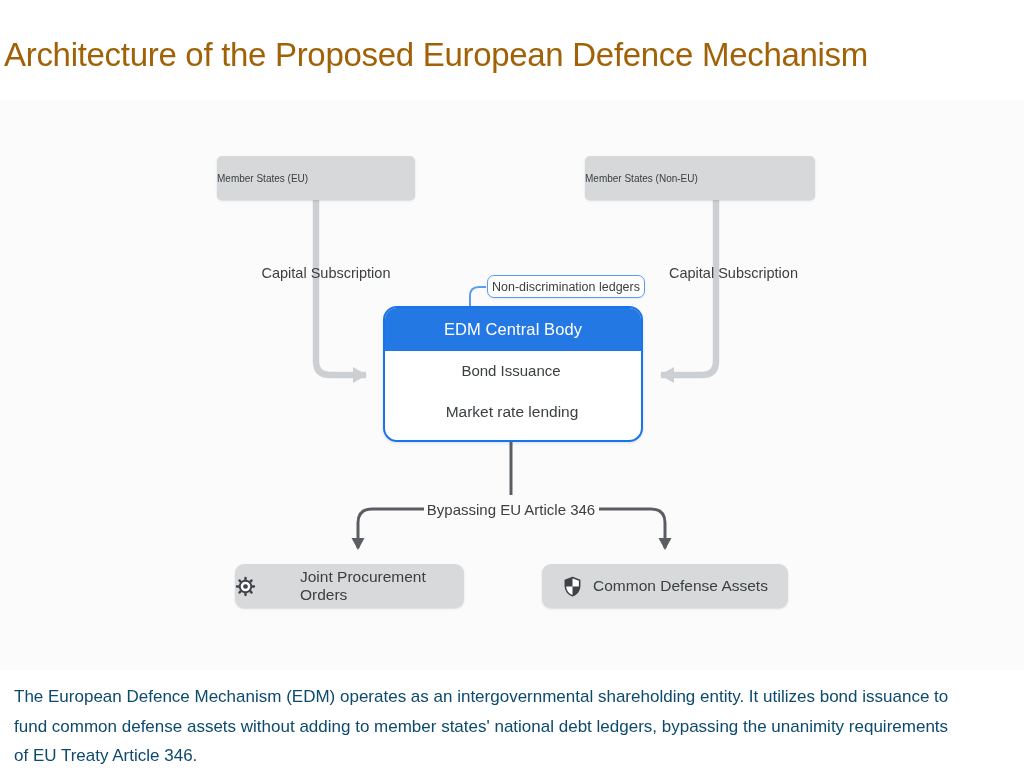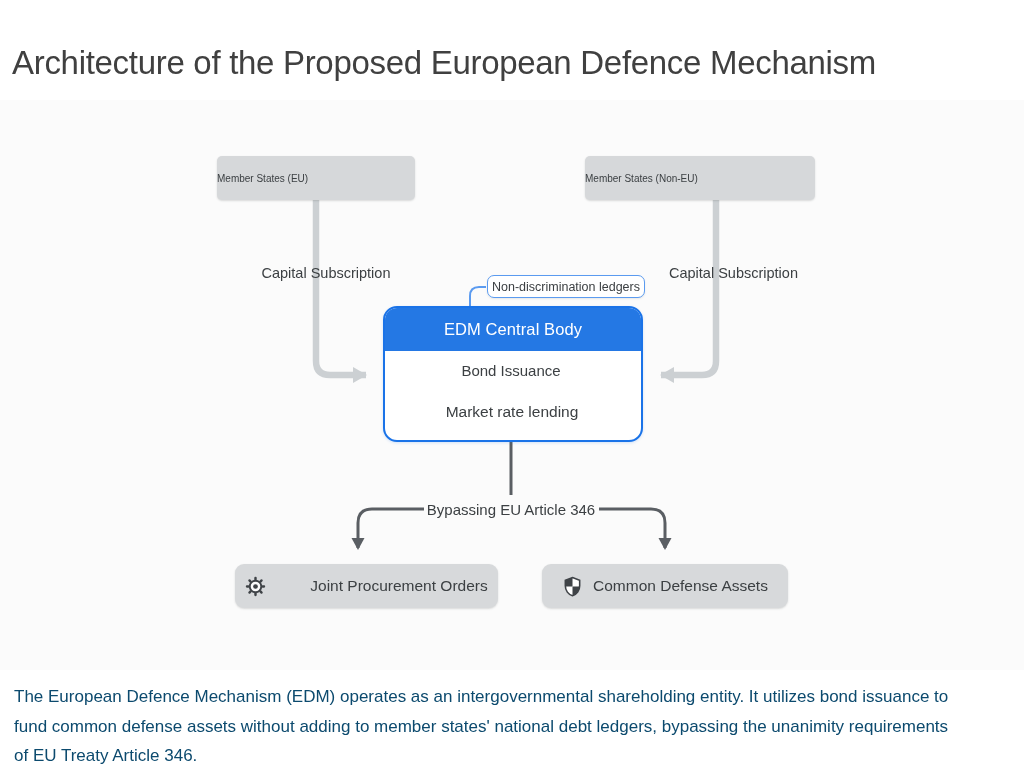--- a/index.html
+++ b/index.html
@@ -2,22 +2,22 @@
 <html><head>
 <meta charset="utf-8">
 <style>
   html,body{margin:0;padding:0;background:#ffffff;}
   body{
     position:relative;width:1024px;height:772px;overflow:hidden;
     font-family:"Liberation Sans","DejaVu Sans",sans-serif;
     -webkit-font-smoothing:antialiased;
   }
   .page-title{
-    position:absolute;left:4px;top:36px;margin:8px;
-    font-size:33px;font-weight:400;letter-spacing:-0.3px;color:#404040;
+    position:absolute;left:4px;top:36px;margin:0;
+    font-size:33px;font-weight:400;letter-spacing:-0.3px;color:#a16207;
     white-space:nowrap;
   }
   .canvas{
     position:absolute;left:0;top:100px;width:1024px;height:570px;
     background:#fbfbfb;
   }
   .wires{position:absolute;left:0;top:0;width:1024px;height:570px;}
   .node{
     position:absolute;box-sizing:border-box;border-radius:5px;
     background:#d6d8da;color:#3c4043;
@@ -123,21 +123,21 @@
   <div class="edm">
     <div class="edm-header">
       <span>EDM Central Body</span>
     </div>
   </div>
   <div class="cycle-label" style="left:511px;top:262px;font-size:15px;">Bond Issuance</div>
   <div class="cycle-label" style="left:512px;top:303px;font-size:15.5px;">Market rate lending</div>
 
   <div class="bypass-label">Bypassing EU Article 346</div>
 
-  <div class="bottom-node" style="left:235px;top:464px;width:263px;height:44px;gap:44px;">
+  <div class="bottom-node" style="left:235px;top:464px;width:229px;height:44px;gap:44px;">
     <span class="icon">
       <svg width="21" height="21" viewBox="0 0 24 24">
         <g fill="#3f4347">
           <rect x="10.6" y="0.9" width="2.8" height="4.4" rx="1.3"></rect>
           <rect x="10.6" y="0.9" width="2.8" height="4.4" rx="1.3" transform="rotate(45 12 12)"></rect>
           <rect x="10.6" y="0.9" width="2.8" height="4.4" rx="1.3" transform="rotate(90 12 12)"></rect>
           <rect x="10.6" y="0.9" width="2.8" height="4.4" rx="1.3" transform="rotate(135 12 12)"></rect>
           <rect x="10.6" y="0.9" width="2.8" height="4.4" rx="1.3" transform="rotate(180 12 12)"></rect>
           <rect x="10.6" y="0.9" width="2.8" height="4.4" rx="1.3" transform="rotate(225 12 12)"></rect>
           <rect x="10.6" y="0.9" width="2.8" height="4.4" rx="1.3" transform="rotate(270 12 12)"></rect>

